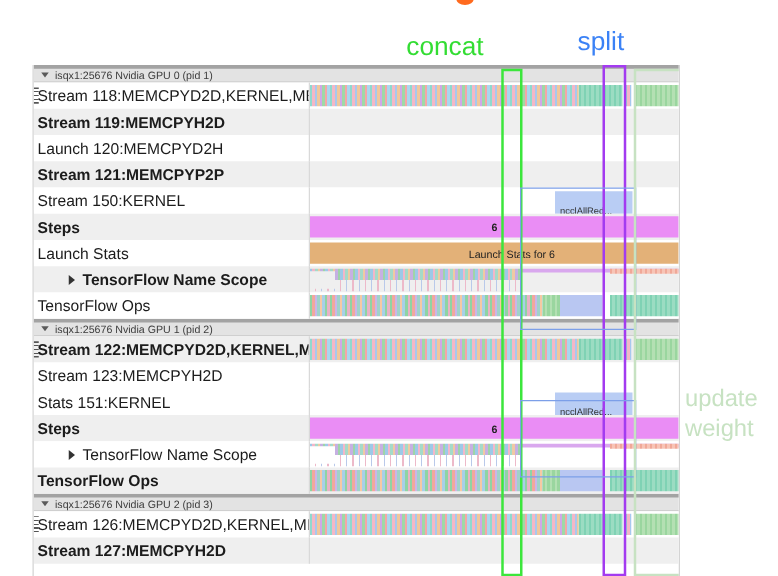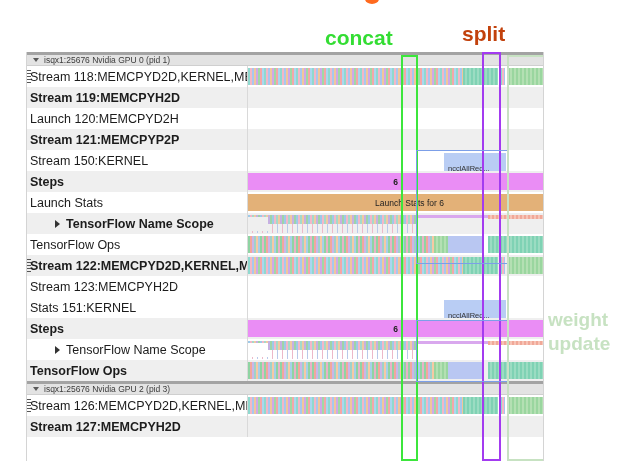--- a/index.html
+++ b/index.html
@@ -6,23 +6,23 @@
   body{
     width:622px;height:461px;
     background:#ffffff;
     font-family:"Liberation Sans", sans-serif;
     overflow:hidden;
     position:relative;
   }
   #root{position:absolute;left:0;top:0;width:622px;height:461px;overflow:hidden;}
 
   
-  .anno{position:absolute;white-space:nowrap;font-weight:700;}
+  .anno{position:absolute;white-space:nowrap;font-weight:400;}
   .anno-concat{left:325px;top:26px;font-size:21px;color:#33dd33;}
-  .anno-split{left:462px;top:22px;font-size:21px;color:#c2410c;}
+  .anno-split{left:462px;top:22px;font-size:21px;color:#3b82f6;}
   .anno-nccl{left:430px;top:105px;font-size:19px;color:#5b86d8;}
   .anno-weight{left:548px;top:308px;font-size:19px;color:#c7e2c2;line-height:24px;}
   .anno-weight span{display:block;}
   .anno-orange-cut{position:absolute;left:365px;top:-6px;width:14px;height:10px;
      border-radius:50%;background:#ff6a1e;}
 
   
   #panel{position:absolute;left:26px;top:52px;width:516px;height:409px;overflow:hidden;
      background:#ffffff;border-left:1px solid #d4d4d4;border-right:1px solid #d4d4d4;}
 
@@ -88,22 +88,22 @@
 </head>
 <body>
 
 <div id="root">
 
   <div class="anno anno-orange-cut"></div>
   <div class="anno anno-concat">concat</div>
   <div class="anno anno-split">split</div>
   <div class="anno anno-nccl">nccl</div>
   <div class="anno anno-weight">
+    <span>update</span>
     <span>weight</span>
-    <span>update</span>
   </div>
 
   <div id="panel">
     <div id="rows-host">
         <div class="group-head">
           <span class="caret"></span>
           <span>isqx1:25676 Nvidia GPU 0 (pid 1)</span>
         </div>
         <div class="row white">
           <div class="handle"></div>
@@ -164,20 +164,24 @@
         </div>
         <div class="row white">
           <div class="row-label"><span>TensorFlow Ops</span></div>
           <div class="divider"></div>
           <div class="track">
             <div class="stripes s-ops" style="left: 0px; width: 186px;"></div>
             <div class="stripes s-green" style="left: 186px; width: 14px;"></div>
             <div class="stripes s-lav" style="left: 200px; width: 34px;"></div>
             <div class="stripes s-teal" style="left: 240px; width: 56px;"></div>
           </div>
+        </div>
+        <div class="group-head">
+          <span class="caret"></span>
+          <span>isqx1:25676 Nvidia GPU 1 (pid 2)</span>
         </div>
         <div class="row alt">
           <div class="handle"></div>
           <div class="row-label"><span>Stream 122:MEMCPYD2D,KERNEL,MI</span></div>
           <div class="divider"></div>
           <div class="track">
             <div class="stripes s-kernel" style="left: 0px; width: 215px;"></div>
             <div class="stripes s-teal" style="left: 215px; width: 35px;"></div>
             <div class="stripes s-kernel" style="left: 252px; width: 5px;"></div>
             <div class="stripes s-green" style="left: 260px; width: 36px;"></div>

